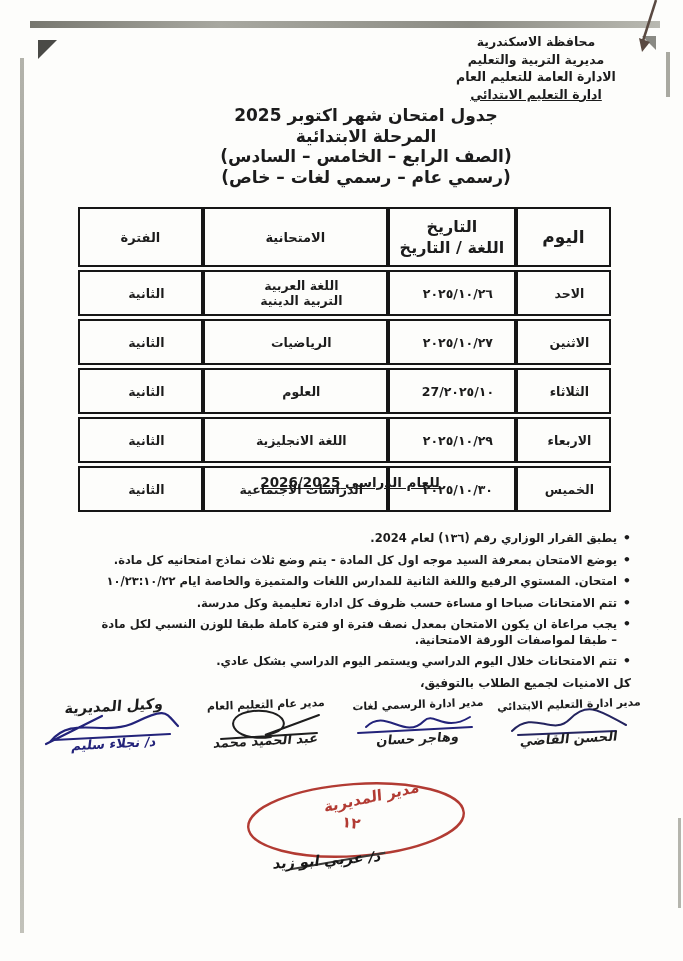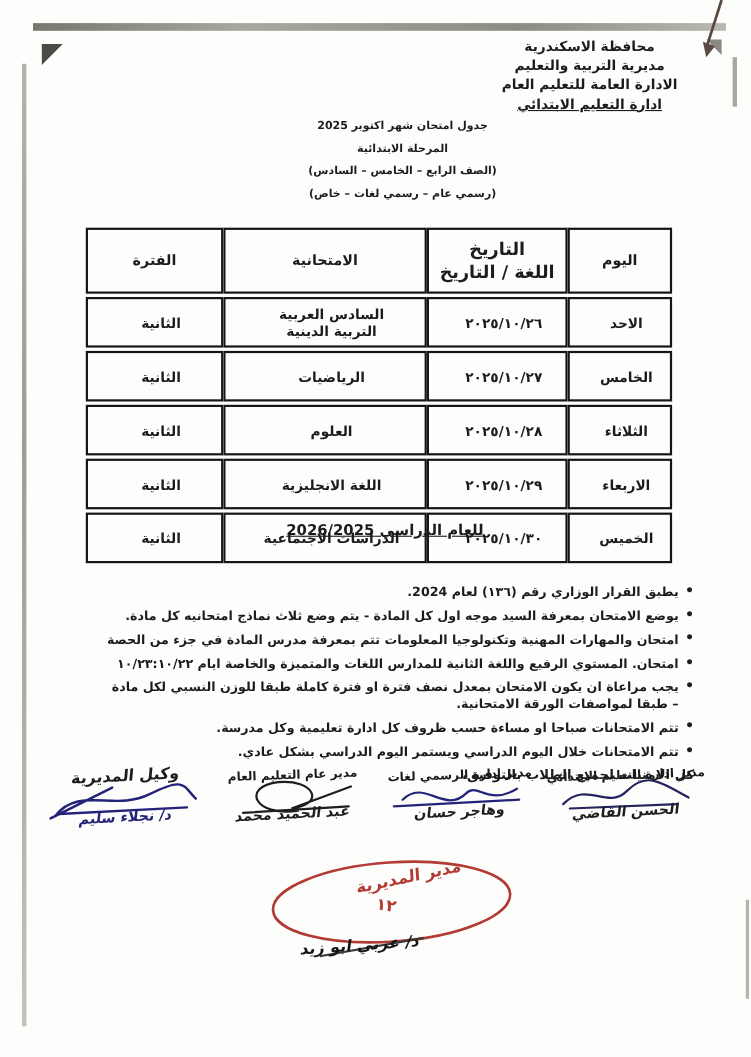--- a/index.html
+++ b/index.html
@@ -16,27 +16,27 @@
           border-top:19px solid #4a4a46;border-right:19px solid transparent;}
   .tr-tri{position:absolute;left:642px;top:36px;width:0;height:0;
           border-top:14px solid #8a8a84;border-left:14px solid transparent;}
   .arrow-svg{position:absolute;left:626px;top:0;}
   
   .hdr{position:absolute;right:38px;top:33px;width:218px;text-align:center;
        font-size:12.5px;font-weight:bold;line-height:17.5px;}
   .hdr .u{text-decoration:underline;}
   
   .title{position:absolute;left:206px;top:105px;width:320px;text-align:center;
-         font-size:10px;font-weight:bold;line-height:20.5px;}
+         font-size:17px;font-weight:bold;line-height:20.5px;}
   
   table.exam{position:absolute;left:78px;top:204px;width:533px;
              border-collapse:separate;border-spacing:0 3px;direction:rtl;}
   table.exam td,table.exam th{border:2px solid #161616;background:#fdfdfb;
              font-weight:bold;text-align:center;vertical-align:middle;padding:2px 4px;}
-  th.h-day{width:86px;font-size:13px;}
+  th.h-day{width:86px;font-size:17px;}
   th.h-date{width:120px;font-size:16px;}
   th.h-subj{width:186px;font-size:13px;}
   th.h-per{width:121px;font-size:13px;}
   table.exam thead th{height:52px;}
   table.exam tbody td{height:38px;font-size:12.5px;padding-left:16px;}
   td.c-day{text-align:right;padding-right:9px;}
   .prewrap{white-space:pre-line;}
   .datecell{font-size:11.5px;line-height:21px;}
   
   .yearline{position:absolute;left:0;top:474px;width:700px;text-align:center;
@@ -111,33 +111,33 @@
           <div>اللغة / التاريخ</div>
         </th>
         <th class="h-subj">الامتحانية</th>
         <th class="h-per">الفترة</th>
       </tr>
     </thead>
     <tbody>
       <tr>
         <td class="c-day">الاحد</td>
         <td>٢٠٢٥/١٠/٢٦</td>
-        <td class="prewrap">السادس العربية
+        <td class="prewrap">اللغة العربية
 التربية الدينية</td>
         <td>الثانية</td>
       </tr>
       <tr>
-        <td class="c-day">الخامس</td>
+        <td class="c-day">الاثنين</td>
         <td>٢٠٢٥/١٠/٢٧</td>
         <td>الرياضيات</td>
         <td>الثانية</td>
       </tr>
       <tr>
         <td class="c-day">الثلاثاء</td>
-        <td>٢٠٢٥/١٠/٢٨</td>
+        <td>٢٠٢٥/١٠/27</td>
         <td>العلوم</td>
         <td>الثانية</td>
       </tr>
       <tr>
         <td class="c-day">الاربعاء</td>
         <td>٢٠٢٥/١٠/٢٩</td>
         <td>اللغة الانجليزية</td>
         <td>الثانية</td>
       </tr>
       <tr>
@@ -149,25 +149,24 @@
     </tbody>
   </table>
 
   <div class="yearline">
     <span>للعام الدراسي 2026/2025</span>
   </div>
 
   <div class="bullets">
     <div class="bl">يطبق القرار الوزاري رقم (١٣٦) لعام 2024.</div>
     <div class="bl">يوضع الامتحان بمعرفة السيد موجه اول كل المادة - يتم وضع ثلاث نماذج امتحانيه كل مادة.</div>
-    <div class="bl">امتحان والمهارات المهنية وتكنولوجيا المعلومات تتم بمعرفة مدرس المادة في جزء من الحصة</div>
     <div class="bl">امتحان. المستوي الرفيع واللغة الثانية للمدارس اللغات والمتميزة والخاصة ايام ١٠/٢٣:١٠/٢٢</div>
+    <div class="bl">تتم الامتحانات صباحا او مساءة حسب ظروف كل ادارة تعليمية وكل مدرسة.</div>
     <div class="bl prewrap">يجب مراعاة ان يكون الامتحان بمعدل نصف فترة او فترة كاملة طبقا للوزن النسبي لكل مادة
 – طبقا لمواصفات الورقة الامتحانية.</div>
-    <div class="bl">تتم الامتحانات صباحا او مساءة حسب ظروف كل ادارة تعليمية وكل مدرسة.</div>
     <div class="bl">تتم الامتحانات خلال اليوم الدراسي ويستمر اليوم الدراسي بشكل عادي.</div>
     <div class="closing">كل الامنيات لجميع الطلاب بالتوفيق،</div>
   </div>
 
   <div class="sigs">
     <div class="sig">
       <div class="lbl">مدير ادارة التعليم الابتدائي</div>
       <svg width="130" height="34">
         <path d="M8 24 C 30 2, 48 30, 66 12 S 96 4, 122 18 M14 28 L112 24" stroke="#24245f" stroke-width="2" fill="none" stroke-linecap="round"></path>
       </svg>

